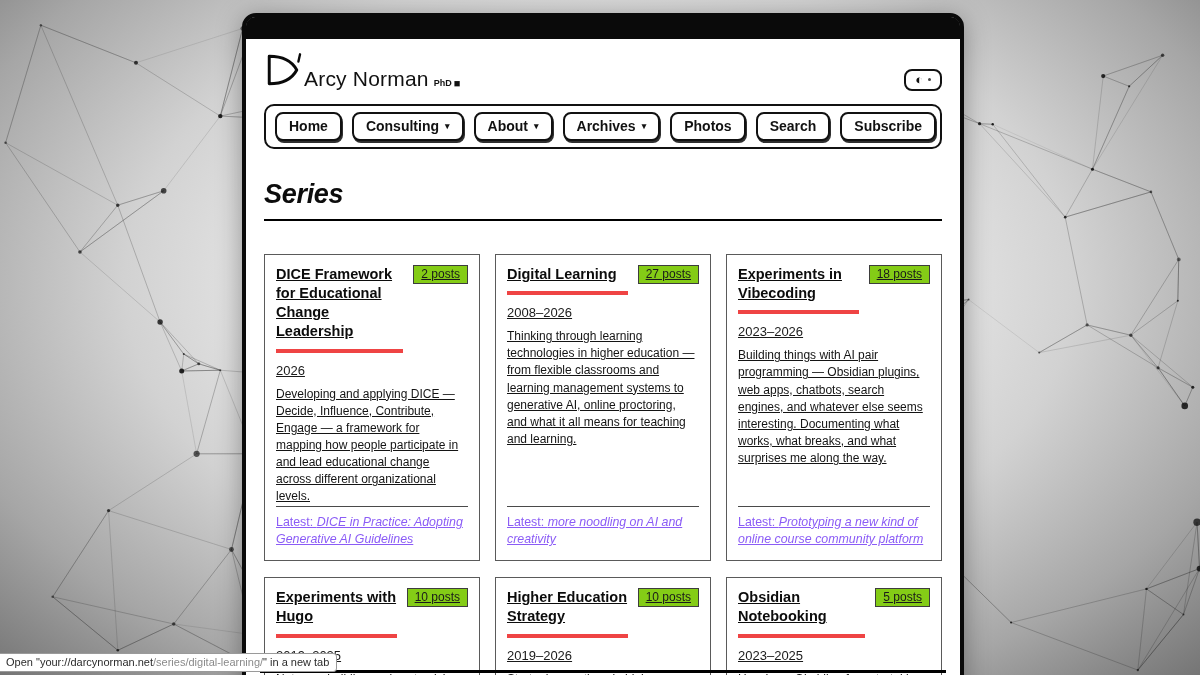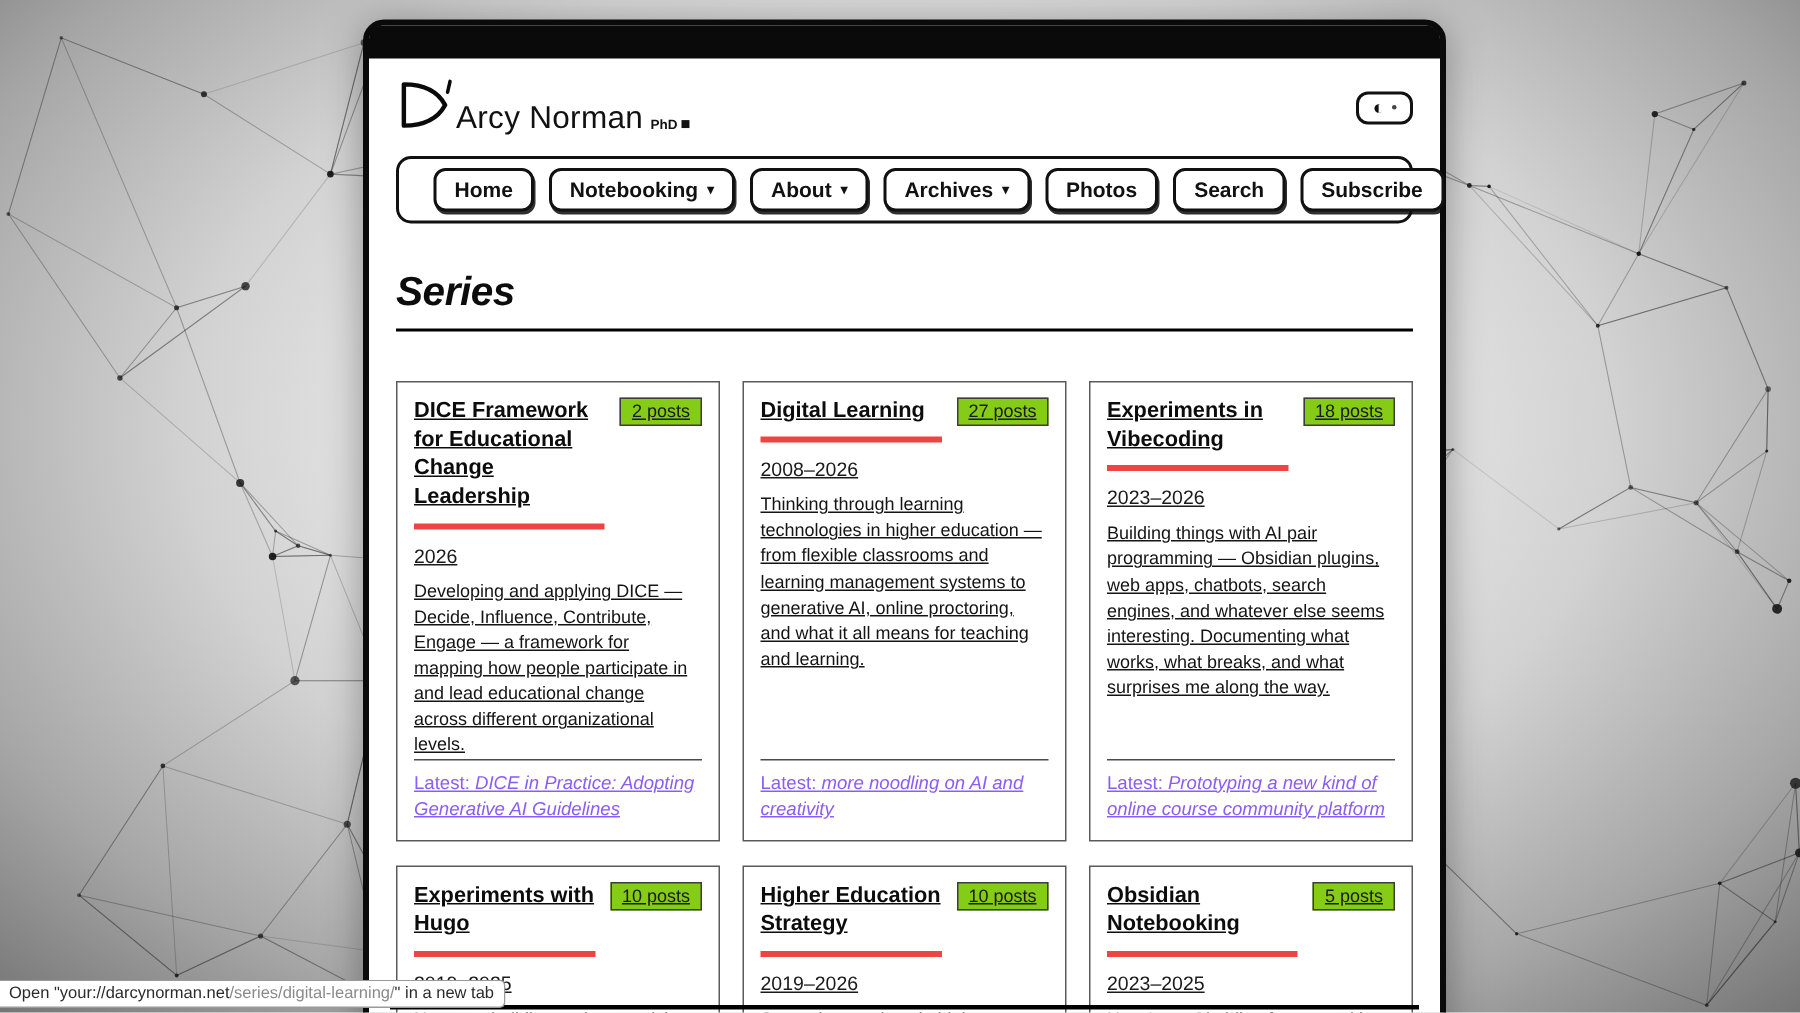--- a/index.html
+++ b/index.html
@@ -15,37 +15,37 @@
   .window {
     position:absolute; left:242px; top:13px; width:722px; height:680px;
     background:#fff; border:4px solid #0a0a0a;
     border-radius:14px 14px 0 0;
     box-shadow:0 4px 26px rgba(0,0,0,0.35);
   }
   .titlebar { height:22px; background:#0a0a0a; border-radius:9px 9px 0 0; }
   .content { padding:6px 18px 0; position:relative; }
 
   
-  .header-row { display:flex; justify-content:space-between; align-items:center; margin-top:4px; }
+  .header-row { display:flex; justify-content:space-between; align-items:flex-end; margin-top:4px; }
   .logo { display:flex; align-items:flex-end; gap:2px; cursor:pointer; }
   .logo svg { display:block; }
   .logo-name { font-size:21px; font-weight:500; color:#111; letter-spacing:0.2px; line-height:1; padding-bottom:2px; }
   .logo-suffix { font-size:9px; font-weight:600; color:#111; padding-bottom:3px; margin-left:3px; }
   .logo-cursor { font-size:11px; color:#111; line-height:1; padding-bottom:2px; }
   .theme-toggle {
     margin-top:4px; border:2px solid #111; border-radius:8px; background:#fff;
     padding:2px 9px 3px; display:flex; align-items:center; gap:5px; cursor:pointer;
   }
   .theme-toggle .glyph { font-size:13px; line-height:1; color:#111; }
   .theme-toggle .dot { width:3px; height:3px; border-radius:50%; background:#444; }
 
   
   .nav {
     margin-top:13px; border:2.5px solid #111; border-radius:10px;
-    padding:6px 23px; display:flex; gap:10px; background:#fff;align-items:flex-end;
+    padding:6px 9px; display:flex; gap:10px; background:#fff;align-items:flex-end;
   }
   .nav-btn {
     border:2px solid #111; border-radius:8px; background:#fff;
     padding:4px 12px 5px; font-size:14px; font-weight:600; color:#111;
     font-family:"Liberation Sans", sans-serif;
     box-shadow:1px 2px 0 rgba(10,10,10,0.85); cursor:pointer;
     display:flex; align-items:center; gap:6px; line-height:16px;
   }
   .caret { font-size:9px; line-height:1; }
 
@@ -496,21 +496,21 @@
         <span class="glyph">◐</span>
         <span class="dot"></span>
       </div>
     </div>
 
     <nav class="nav">
       <button class="nav-btn">
           <span>Home</span>
         </button>
       <button class="nav-btn">
-          <span>Notebooking</span>
+          <span>Consulting</span>
           <span class="caret">▾</span>
         </button>
       <button class="nav-btn">
           <span>About</span>
           <span class="caret">▾</span>
         </button>
       <button class="nav-btn">
           <span>Archives</span>
           <span class="caret">▾</span>
         </button>

